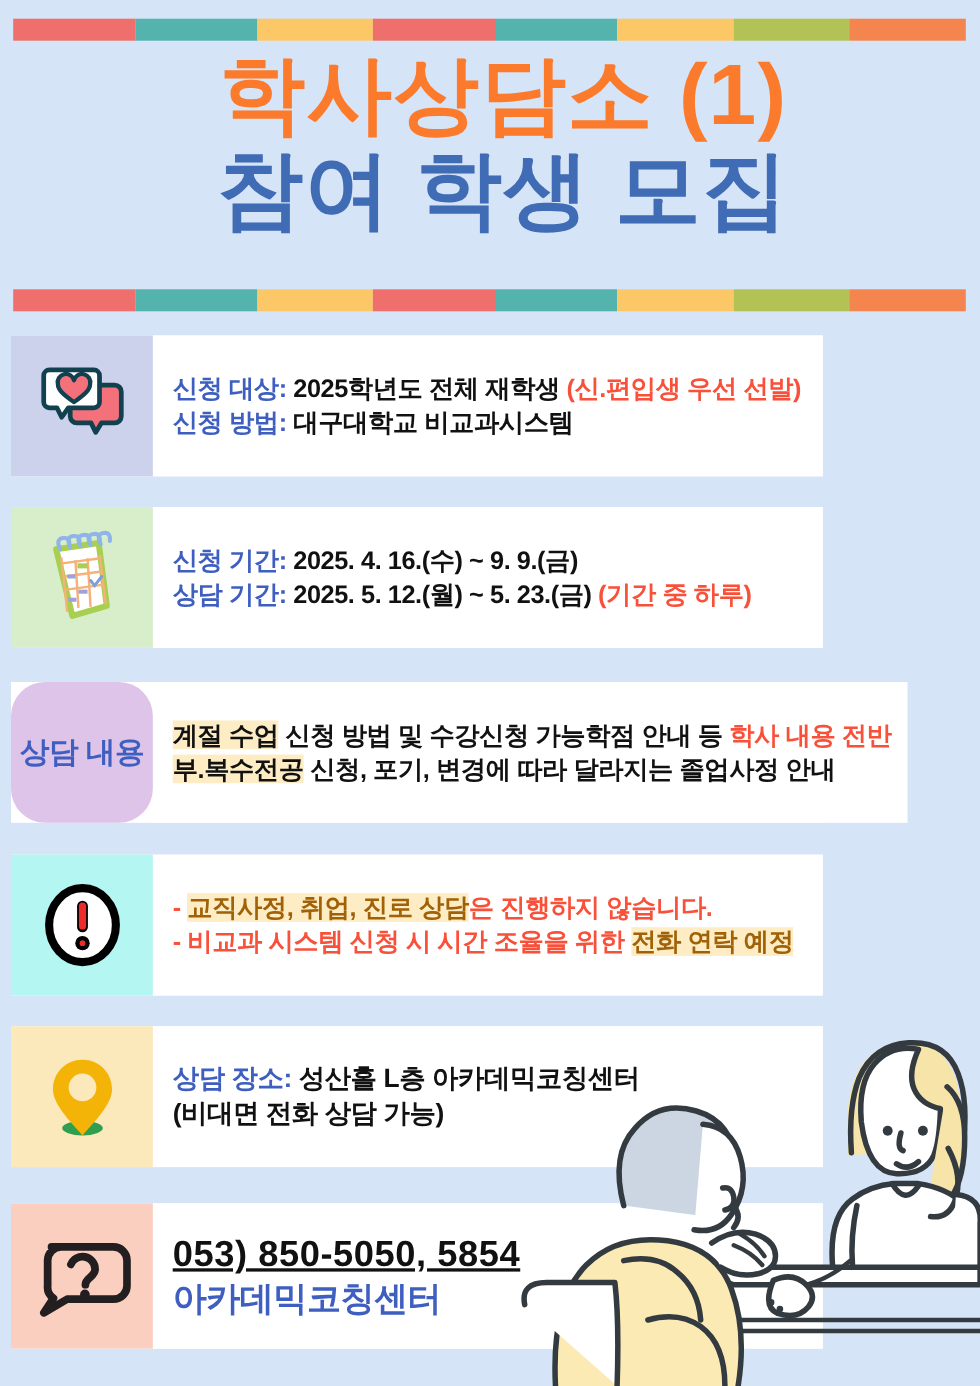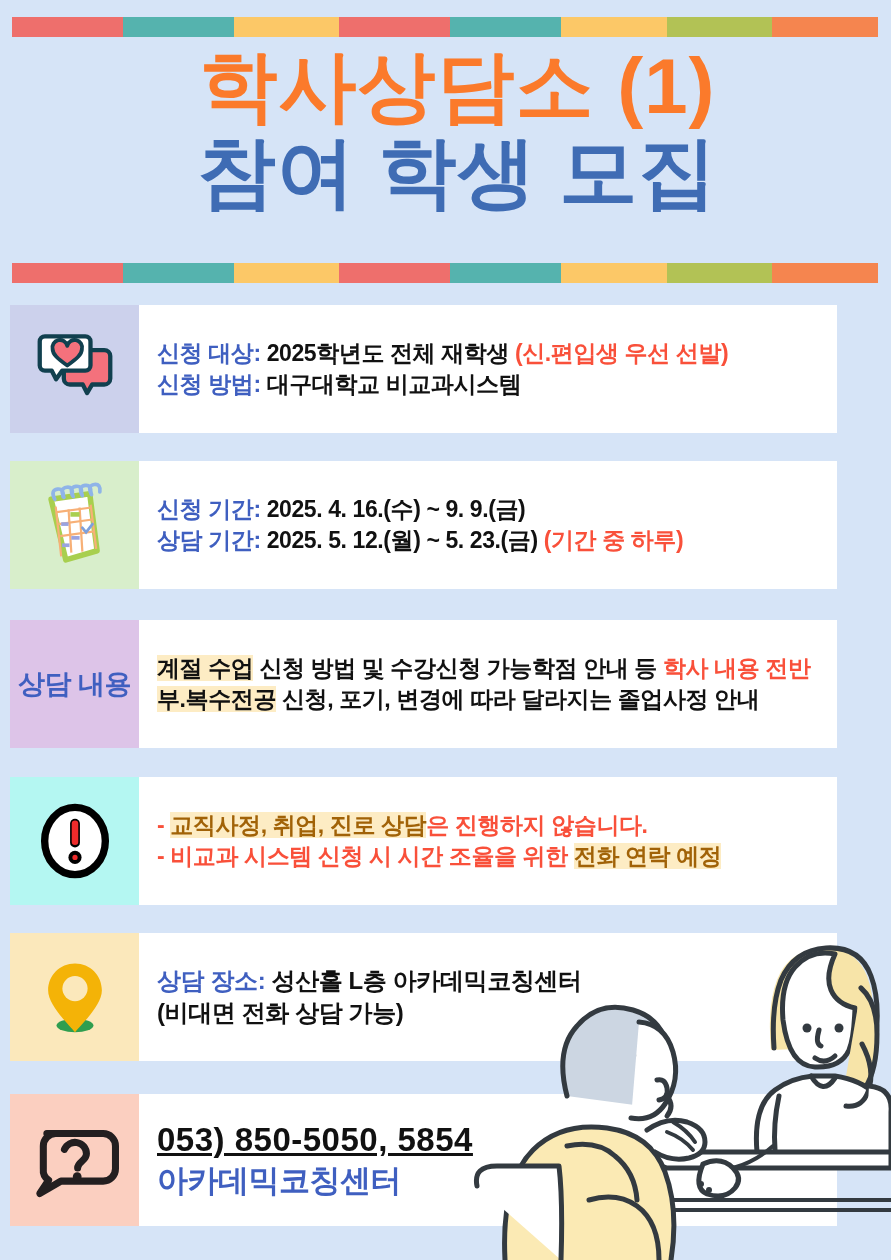--- a/index.html
+++ b/index.html
@@ -44,21 +44,21 @@
     letter-spacing: 1px;
     white-space: nowrap;
   }
   .title-line.l1 { color: #fb7a2b; margin-bottom: 8px; }
   .title-line.l2 { color: #3f6cb4; }
 
   
   .row {
     position: absolute;
     left: 10px;
-    width: 827px;
+    width: 738px;
     display: flex;
     align-items: stretch;
     background: #ffffff;
     box-sizing: border-box;
   }
   .row-icon {
     width: 129px;
     flex: 0 0 129px;
     display: flex;
     align-items: center;
@@ -93,21 +93,21 @@
   #row-target   { top: 305px; height: 128px; }
   #row-period   { top: 461px; height: 128px; }
   #row-content  { top: 620px; height: 128px; }
   #row-notice   { top: 777px; height: 128px; }
   #row-place    { top: 933px; height: 128px; }
   #row-contact  { top: 1094px; height: 132px; }
 
   
   #row-target  .row-icon { background: #ccd1ec; }
   #row-period  .row-icon { background: #d8eecb; }
-  #row-content .row-icon { background: #ddc4e8; }
+  #row-content .row-icon { background: #ddc4e8; border-radius: 31px; }
   #row-notice  .row-icon { background: #b4f7f2; }
   #row-place   .row-icon { background: #fbe8bb; }
   #row-contact .row-icon { background: #fbcfc0; }
 
   .section-label {
     font-size: 27px;
     font-weight: 900;
     color: #3f5fc0;
     letter-spacing: -0.5px;
   }

